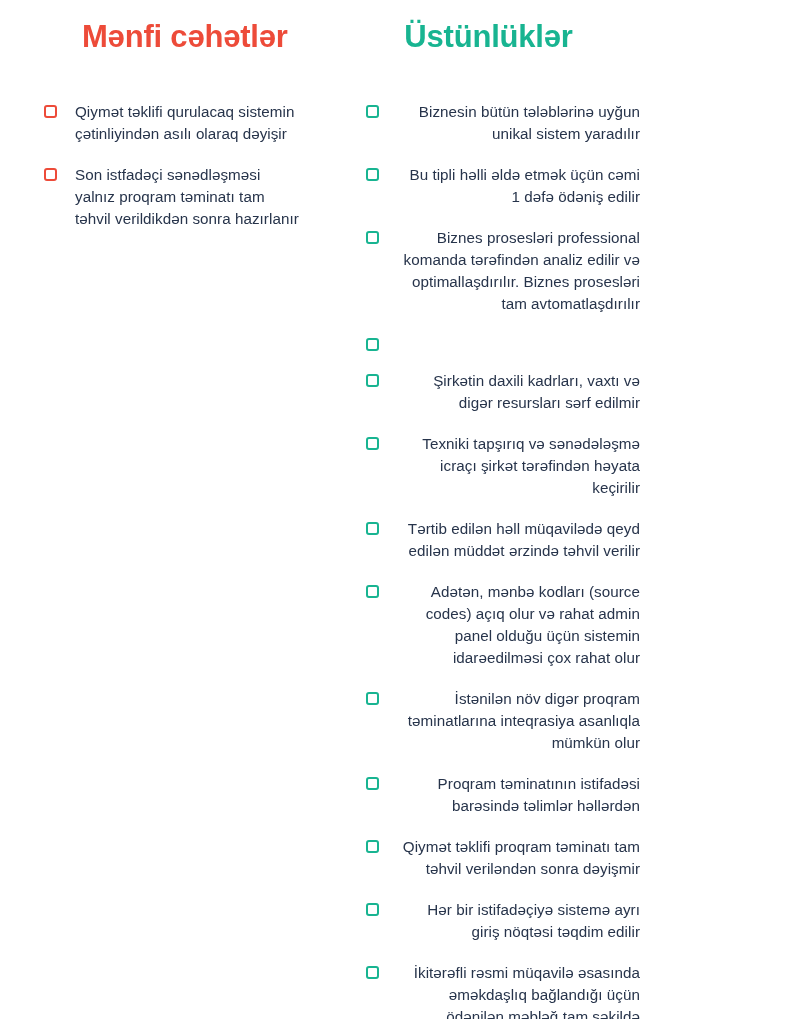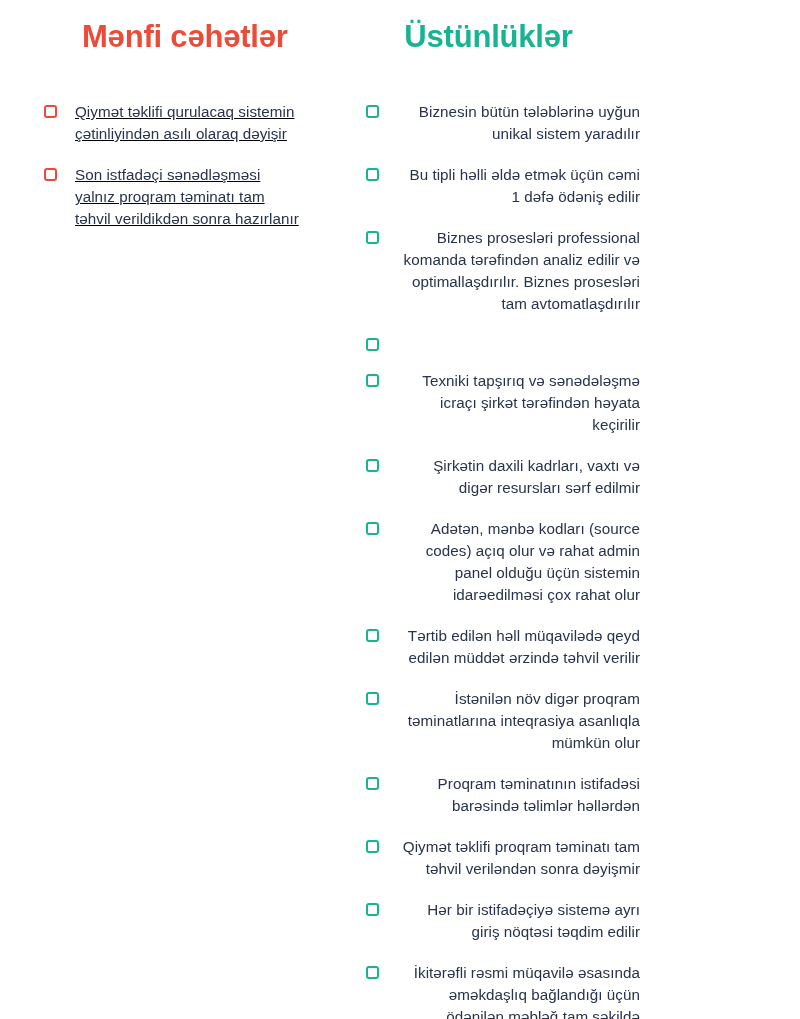--- a/index.html
+++ b/index.html
@@ -53,21 +53,21 @@
     white-space: nowrap;
   }
   .title-negative { color: #ed4b39; }
   .title-positive { color: #18b491; }
 
   .list {
     list-style: none;
     margin: 0;
     padding: 0;
   }
-  .list-negative { margin-top: 45px; text-decoration: underline; }
+  .list-negative { margin-top: 45px; }
   .list-positive { margin-top: 45px; text-align: right; }
 
   .list-item {
     display: flex;
     flex-direction: row;
     align-items: flex-start;
     margin-bottom: 19px;
   }
   .list-item:last-child { margin-bottom: 0; }
 
@@ -136,36 +136,36 @@
           <span class="bullet-box bullet-positive"></span>
           <p class="item-text">Biznes prosesləri professional komanda tərəfindən analiz edilir və optimallaşdırılır. Biznes prosesləri tam avtomatlaşdırılır</p>
         </li>
 
         <li class="list-item">
           <span class="bullet-box bullet-positive"></span>
         </li>
 
         <li class="list-item">
           <span class="bullet-box bullet-positive"></span>
+          <p class="item-text">Şirkətin daxili kadrları, vaxtı və digər resursları sərf edilmir</p>
+        </li>
+
+        <li class="list-item">
+          <span class="bullet-box bullet-positive"></span>
           <p class="item-text">Texniki tapşırıq və sənədələşmə icraçı şirkət tərəfindən həyata keçirilir</p>
         </li>
 
         <li class="list-item">
           <span class="bullet-box bullet-positive"></span>
-          <p class="item-text">Şirkətin daxili kadrları, vaxtı və digər resursları sərf edilmir</p>
+          <p class="item-text">Tərtib edilən həll müqavilədə qeyd edilən müddət ərzində təhvil verilir</p>
         </li>
 
         <li class="list-item">
           <span class="bullet-box bullet-positive"></span>
           <p class="item-text">Adətən, mənbə kodları (source codes) açıq olur və rahat admin panel olduğu üçün sistemin idarəedilməsi çox rahat olur</p>
-        </li>
-
-        <li class="list-item">
-          <span class="bullet-box bullet-positive"></span>
-          <p class="item-text">Tərtib edilən həll müqavilədə qeyd edilən müddət ərzində təhvil verilir</p>
         </li>
 
         <li class="list-item">
           <span class="bullet-box bullet-positive"></span>
           <p class="item-text">İstənilən növ digər proqram təminatlarına inteqrasiya asanlıqla mümkün olur</p>
         </li>
 
         <li class="list-item">
           <span class="bullet-box bullet-positive"></span>
           <p class="item-text">Proqram təminatının istifadəsi barəsində təlimlər həllərdən</p>

